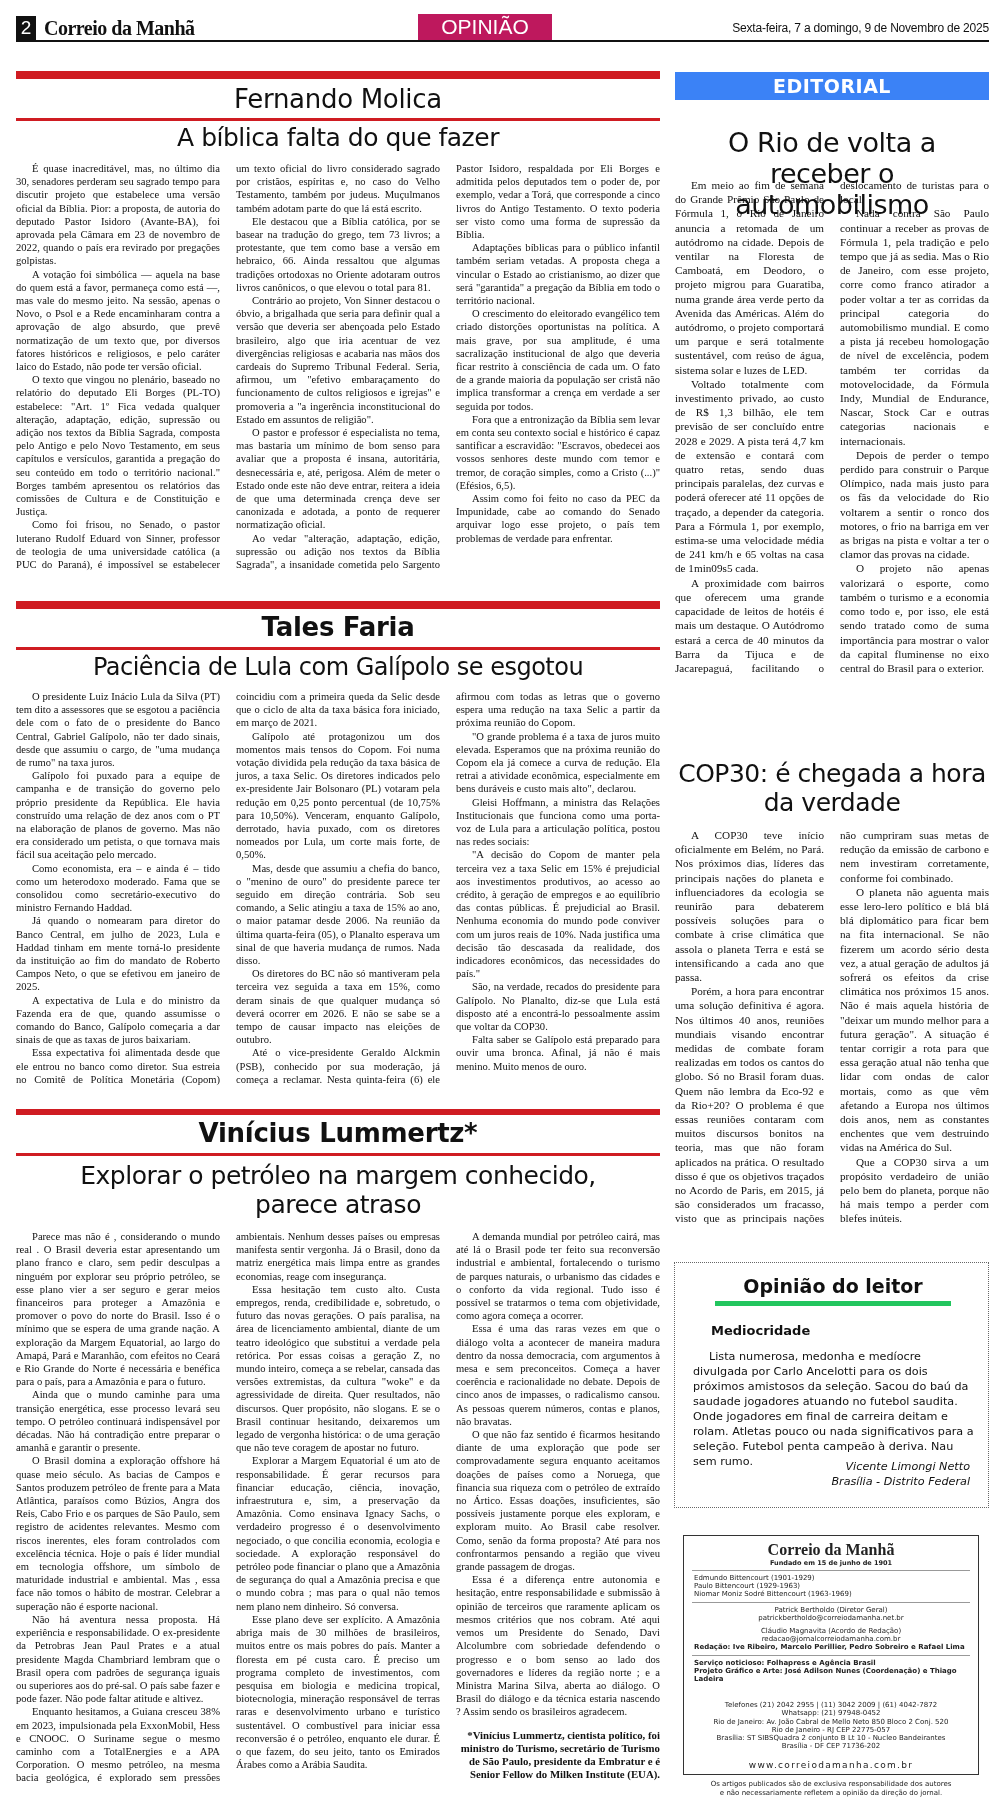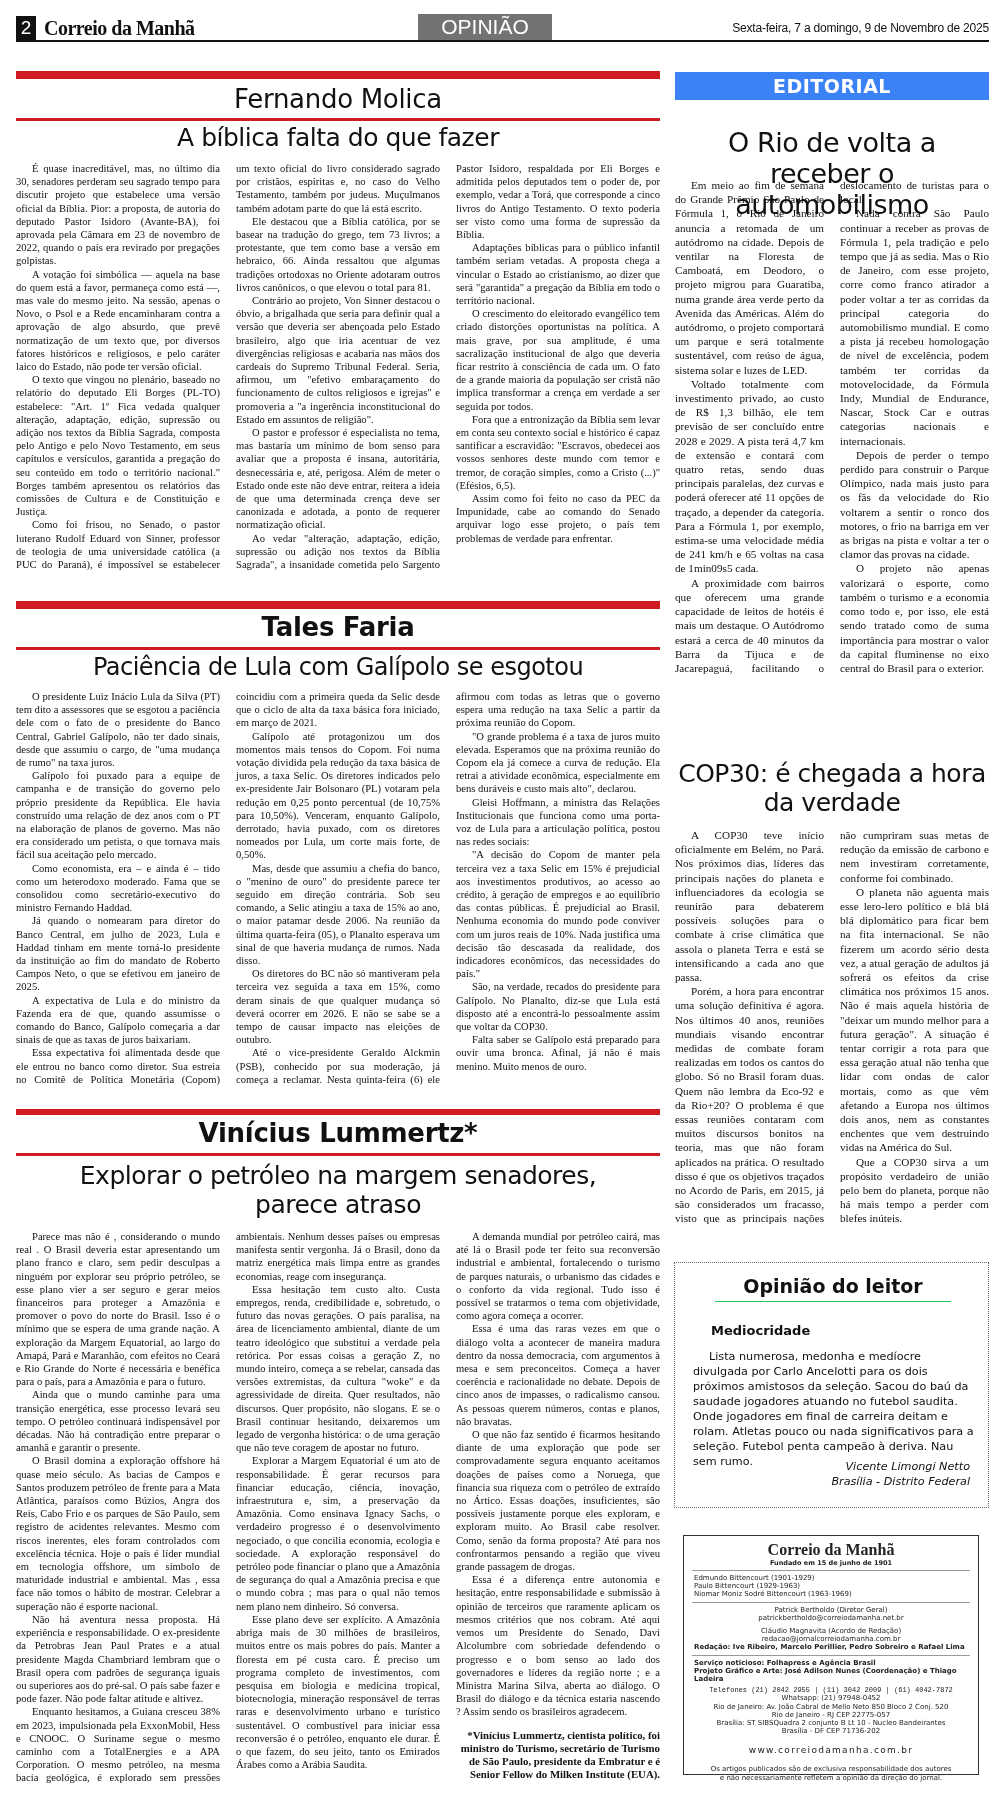--- a/index.html
+++ b/index.html
@@ -1,37 +1,37 @@
 <!DOCTYPE html>
 <html><head>
 <meta charset="utf-8">
 <style>
   * { box-sizing: border-box; margin: 0; padding: 0; }
   body { width: 1003px; height: 1797px; background: #fff; font-family: "Liberation Serif", serif; color: #111; position: relative; overflow: hidden; }
   .header { position: absolute; top: 16px; left: 16px; width: 973px; height: 26px; border-bottom: 2px solid #111; }
   .page-num { position: absolute; left: 0; top: 0; width: 20px; height: 24px; background: #111; color: #fff; font-family: "Liberation Sans", sans-serif; font-size: 19px; text-align: center; line-height: 24px; }
   .masthead { position: absolute; left: 28px; top: 0; font-family: "Liberation Serif", serif; font-weight: bold; font-size: 20px; line-height: 24px; letter-spacing: -0.5px; }
-  .section { position: absolute; left: 402px; top: -2px; width: 134px; height: 26px; background: #737373; color: #fff; font-family: "Liberation Sans", sans-serif; font-size: 21px; text-align: center; line-height: 26px; }
+  .section { position: absolute; left: 402px; top: -2px; width: 134px; height: 26px; background: #be185d; color: #fff; font-family: "Liberation Sans", sans-serif; font-size: 21px; text-align: center; line-height: 26px; }
   .date { position: absolute; right: 0; top: 5px; font-family: "Liberation Sans", sans-serif; font-size: 12px; letter-spacing: -0.2px; }
 
   .redbar { position: absolute; background: #cf1c22; }
   .thinred { position: absolute; height: 3px; background: #cf1c22; }
   .author { position: absolute; font-family: "DejaVu Sans", sans-serif; font-size: 26px; text-align: center; letter-spacing: -0.3px; }
   .headline { position: absolute; font-family: "DejaVu Sans", sans-serif; font-weight: normal; text-align: center; line-height: 1.15; letter-spacing: -0.5px; }
 
   .cols { position: absolute; column-gap: 16px; font-size: 10.6px; line-height: 13.2px; text-align: justify; hyphens: auto; }
   .cols p { text-indent: 16px; }
   .cols3 { column-count: 3; }
   .cols2 { column-count: 2; font-size: 11.2px; line-height: 14.2px; }
   .signature { font-weight: bold; text-align: right; text-indent: 0 !important; margin-top: 10px; font-size: 10.8px; }
 
   .editorial-tag { position: absolute; left: 675px; top: 72px; width: 314px; height: 28px; background: #3b82f6; color: #fff; font-family: "DejaVu Sans", sans-serif; font-weight: bold; font-size: 19px; text-align: center; line-height: 28px; letter-spacing: 0.5px; }
 
   .leitor-box { position: absolute; left: 674px; top: 1262px; width: 315px; height: 246px; border: 1px dotted #666; }
-  .leitor-title { position: absolute; left: 40px; top: 12px; width: 236px; text-align: center; font-family: "DejaVu Sans", sans-serif; font-weight: bold; font-size: 19px; border-bottom: 1px solid #22c55e; padding-bottom: 4px; }
+  .leitor-title { position: absolute; left: 40px; top: 12px; width: 236px; text-align: center; font-family: "DejaVu Sans", sans-serif; font-weight: bold; font-size: 19px; border-bottom: 5px solid #22c55e; padding-bottom: 4px; }
   .leitor-sub { position: absolute; left: 36px; top: 60px; font-family: "DejaVu Sans", sans-serif; font-weight: bold; font-size: 13px; }
   .leitor-body { position: absolute; left: 18px; top: 86px; width: 284px; font-family: "DejaVu Sans", sans-serif; font-size: 11.2px; line-height: 15px; text-indent: 16px; }
   .leitor-sig { position: absolute; right: 18px; top: 196px; text-align: right; font-family: "DejaVu Sans", sans-serif; font-style: italic; font-size: 11.2px; line-height: 15px; }
 
   .expediente { position: absolute; left: 683px; top: 1535px; width: 296px; height: 240px; border: 1px solid #333; font-family: "DejaVu Sans", sans-serif; color: #222; }
   .exp-mast { text-align: center; font-family: "Liberation Serif", serif; font-weight: bold; font-size: 16px; margin-top: 5px; }
   .exp-founded { text-align: center; font-size: 6.5px; font-weight: bold; }
   .exp-hr { border-top: 1px solid #999; margin: 3px 8px; }
   .exp-line { font-size: 7px; line-height: 8.2px; padding: 0 10px; }
   .exp-center { text-align: center; }
@@ -85,21 +85,21 @@
     <p>"O grande problema é a taxa de juros muito elevada. Esperamos que na próxima reunião do Copom ela já comece a curva de redução. Ela retrai a atividade econômica, especialmente em bens duráveis e custo mais alto", declarou.</p>
     <p>Gleisi Hoffmann, a ministra das Relações Institucionais que funciona como uma porta-voz de Lula para a articulação política, postou nas redes sociais:</p>
     <p>"A decisão do Copom de manter pela terceira vez a taxa Selic em 15% é prejudicial aos investimentos produtivos, ao acesso ao crédito, à geração de empregos e ao equilíbrio das contas públicas. É prejudicial ao Brasil. Nenhuma economia do mundo pode conviver com um juros reais de 10%. Nada justifica uma decisão tão descasada da realidade, dos indicadores econômicos, das necessidades do país."</p>
     <p>São, na verdade, recados do presidente para Galípolo. No Planalto, diz-se que Lula está disposto até a encontrá-lo pessoalmente assim que voltar da COP30.</p>
     <p>Falta saber se Galípolo está preparado para ouvir uma bronca. Afinal, já não é mais menino. Muito menos de ouro.</p>
   </div>
 
 <div class="redbar" style="left:16px;top:1109px;width:644px;height:6px;"></div>
 <div class="author" style="left:16px;top:1118px;width:644px;font-weight:bold;">Vinícius Lummertz*</div>
 <div class="thinred" style="left:16px;top:1153px;width:644px;"></div>
-<h1 class="headline" style="left:60px;top:1162px;width:556px;font-size:25px;">Explorar o petróleo na margem senadores, parece atraso</h1>
+<h1 class="headline" style="left:60px;top:1162px;width:556px;font-size:25px;">Explorar o petróleo na margem conhecido, parece atraso</h1>
 <div class="cols cols3" style="left:16px;top:1230px;width:644px;height:560px;" id="body2">
     <p>Parece mas não é , considerando o mundo real . O Brasil deveria estar apresentando um plano franco e claro, sem pedir desculpas a ninguém por explorar seu próprio petróleo, se esse plano vier a ser seguro e gerar meios financeiros para proteger a Amazônia e promover o povo do norte do Brasil. Isso é o mínimo que se espera de uma grande nação. A exploração da Margem Equatorial, ao largo do Amapá, Pará e Maranhão, com efeitos no Ceará e Rio Grande do Norte é necessária e benéfica para o país, para a Amazônia e para o futuro.</p>
     <p>Ainda que o mundo caminhe para uma transição energética, esse processo levará seu tempo. O petróleo continuará indispensável por décadas. Não há contradição entre preparar o amanhã e garantir o presente.</p>
     <p>O Brasil domina a exploração offshore há quase meio século. As bacias de Campos e Santos produzem petróleo de frente para a Mata Atlântica, paraísos como Búzios, Angra dos Reis, Cabo Frio e os parques de São Paulo, sem registro de acidentes relevantes. Mesmo com riscos inerentes, eles foram controlados com excelência técnica. Hoje o país é líder mundial em tecnologia offshore, um símbolo de maturidade industrial e ambiental. Mas , essa face não tomos o hábito de mostrar. Celebrar a superação não é esporte nacional.</p>
     <p>Não há aventura nessa proposta. Há experiência e responsabilidade. O ex-presidente da Petrobras Jean Paul Prates e a atual presidente Magda Chambriard lembram que o Brasil opera com padrões de segurança iguais ou superiores aos do pré-sal. O país sabe fazer e pode fazer. Não pode faltar atitude e altivez.</p>
     <p>Enquanto hesitamos, a Guiana cresceu 38% em 2023, impulsionada pela ExxonMobil, Hess e CNOOC. O Suriname segue o mesmo caminho com a TotalEnergies e a APA Corporation. O mesmo petróleo, na mesma bacia geológica, é explorado sem pressões ambientais. Nenhum desses países ou empresas manifesta sentir vergonha. Já o Brasil, dono da matriz energética mais limpa entre as grandes economias, reage com insegurança.</p>
     <p>Essa hesitação tem custo alto. Custa empregos, renda, credibilidade e, sobretudo, o futuro das novas gerações. O país paralisa, na área de licenciamento ambiental, diante de um teatro ideológico que substitui a verdade pela retórica. Por essas coisas a geração Z, no mundo inteiro, começa a se rebelar, cansada das versões extremistas, da cultura "woke" e da agressividade de direita. Quer resultados, não discursos. Quer propósito, não slogans. E se o Brasil continuar hesitando, deixaremos um legado de vergonha histórica: o de uma geração que não teve coragem de apostar no futuro.</p>
     <p>Explorar a Margem Equatorial é um ato de responsabilidade. É gerar recursos para financiar educação, ciência, inovação, infraestrutura e, sim, a preservação da Amazônia. Como ensinava Ignacy Sachs, o verdadeiro progresso é o desenvolvimento negociado, o que concilia economia, ecologia e sociedade. A exploração responsável do petróleo pode financiar o plano que a Amazônia de segurança do qual a Amazônia precisa e que o mundo cobra ; mas para o qual não temos nem plano nem dinheiro. Só conversa.</p>
     <p>Esse plano deve ser explícito. A Amazônia abriga mais de 30 milhões de brasileiros, muitos entre os mais pobres do país. Manter a floresta em pé custa caro. É preciso um programa completo de investimentos, com pesquisa em biologia e medicina tropical, biotecnologia, mineração responsável de terras raras e desenvolvimento urbano e turístico sustentável. O combustível para iniciar essa reconversão é o petróleo, enquanto ele durar. É o que fazem, do seu jeito, tanto os Emirados Árabes como a Arábia Saudita.</p>
     <p>A demanda mundial por petróleo cairá, mas até lá o Brasil pode ter feito sua reconversão industrial e ambiental, fortalecendo o turismo de parques naturais, o urbanismo das cidades e o conforto da vida regional. Tudo isso é possível se tratarmos o tema com objetividade, como agora começa a ocorrer.</p>
@@ -147,21 +147,21 @@
   <div class="exp-line">Niomar Moniz Sodré Bittencourt (1963-1969)</div>
   <div class="exp-hr"></div>
   <div class="exp-line exp-center">Patrick Bertholdo (Diretor Geral)</div>
   <div class="exp-line exp-center">patrickbertholdo@correiodamanha.net.br</div>
   <div class="exp-line exp-center" style="margin-top:5px;">Cláudio Magnavita (Acordo de Redação)</div>
   <div class="exp-line exp-center">redacao@jornalcorreiodamanha.com.br</div>
   <div class="exp-line exp-bold">Redação: Ive Ribeiro, Marcelo Perillier, Pedro Sobreiro e Rafael Lima</div>
   <div class="exp-hr"></div>
   <div class="exp-line exp-bold">Serviço noticioso: Folhapress e Agência Brasil</div>
   <div class="exp-line exp-bold">Projeto Gráfico e Arte: José Adilson Nunes (Coordenação) e Thiago Ladeira</div>
-  <div class="exp-line exp-center" style="margin-top:3px;font-family:Liberation Mono, monospace;">Telefones (21) 2042 2955 | (11) 3042 2009 | (61) 4042-7872</div>
+  <div class="exp-line exp-center" style="margin-top:18px;">Telefones (21) 2042 2955 | (11) 3042 2009 | (61) 4042-7872</div>
   <div class="exp-line exp-center">Whatsapp: (21) 97948-0452</div>
   <div class="exp-line exp-center">Rio de Janeiro: Av. João Cabral de Mello Neto 850 Bloco 2 Conj. 520</div>
   <div class="exp-line exp-center">Rio de Janeiro - RJ CEP 22775-057</div>
   <div class="exp-line exp-center">Brasília: ST SIBSQuadra 2 conjunto B Lt 10 - Nucleo Bandeirantes</div>
   <div class="exp-line exp-center">Brasília - DF CEP 71736-202</div>
   <div class="exp-url">www.correiodamanha.com.br</div>
   <div class="exp-line exp-center">Os artigos publicados são de exclusiva responsabilidade dos autores</div>
   <div class="exp-line exp-center">e não necessariamente refletem a opinião da direção do jornal.</div>
 </div>
 

